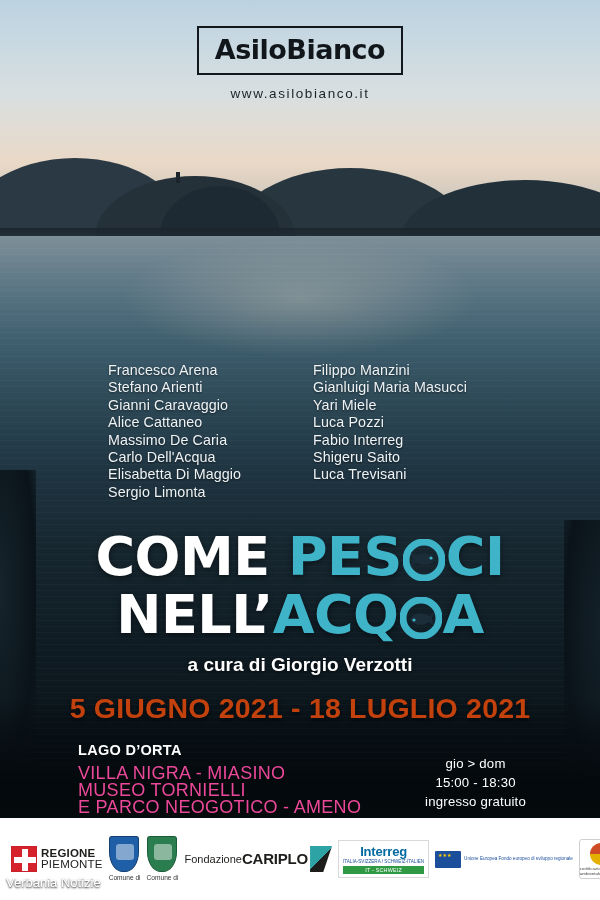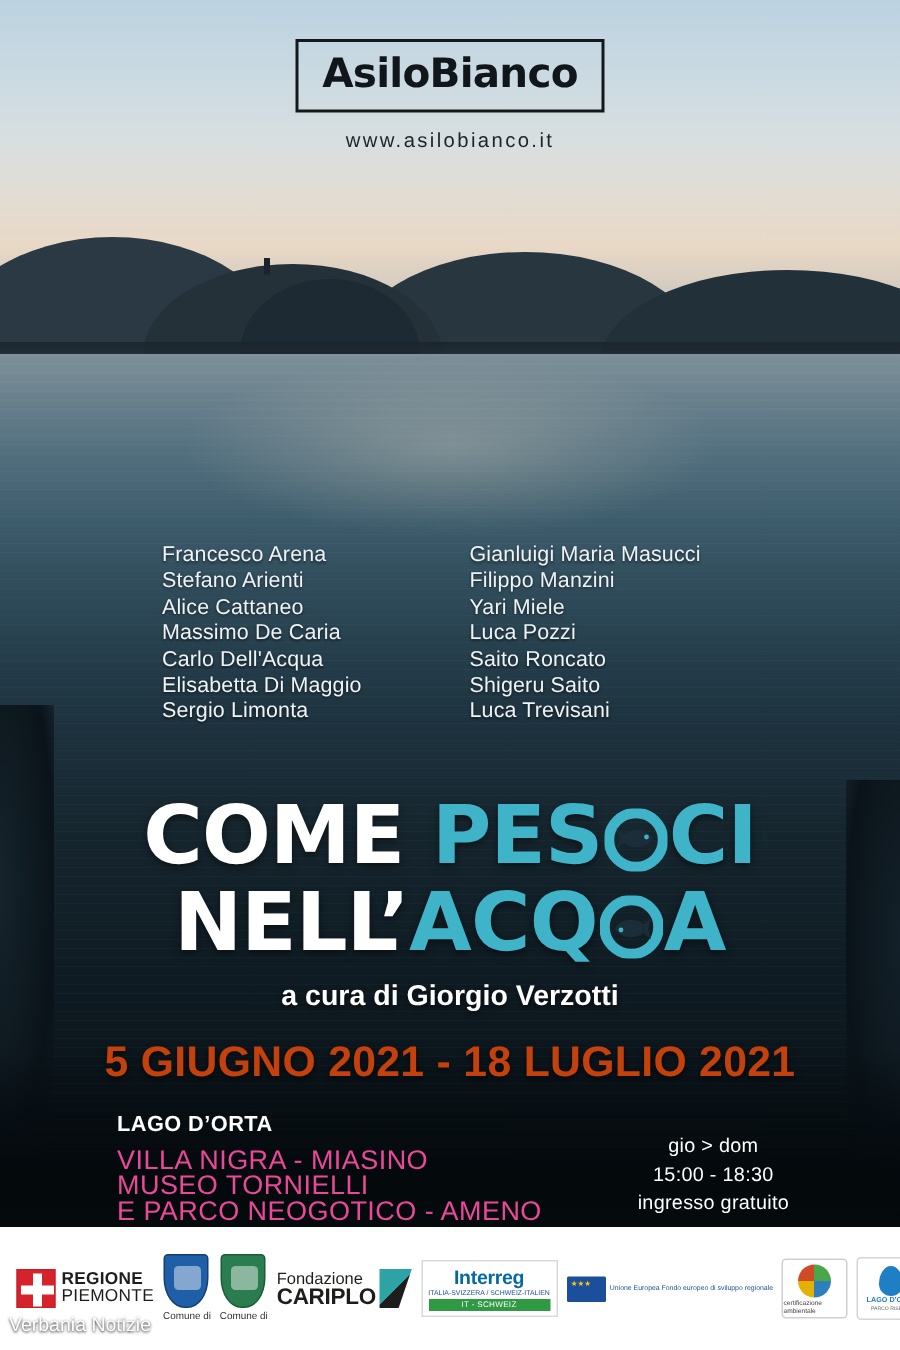--- a/index.html
+++ b/index.html
@@ -272,21 +272,21 @@
   .crest.green { background: #2a7d4f; border-color:#1d5c3a; }
   .crest::after {
     content:"";
     position:absolute; left:6px; top:7px; width:18px; height:16px;
     background: rgba(255,255,255,.45);
     border-radius: 3px;
   }
   .comune-cap { font-size: 6.6px; color:#333; text-align:center; line-height:8px; margin-top:2px;}
 
   .cariplo {
-    display:flex; flex-direction:column; line-height:12px;
+    display:flex; flex-direction:row; line-height:12px;
   }
   .cariplo .f1 { font-size: 11px; color:#1d1d1b; }
   .cariplo .f2 { font-size: 15px; font-weight:700; color:#1d1d1b; letter-spacing:-.2px;}
   .cariplo-mark {
     width: 22px; height: 26px;
     background: linear-gradient(135deg,#2ea3a6 0 50%, #1d1d1b 50% 100%);
     clip-path: polygon(0 0, 100% 0, 60% 100%, 0% 100%);
     margin-left: 2px;
   }
 
@@ -364,32 +364,33 @@
     <div class="logo-box">
       <div class="logo-text">AsiloBianco</div>
     </div>
     <div class="logo-url">www.asilobianco.it</div>
   </div>
 
   <div class="artists">
     <div class="col">
       <div class="name">Francesco Arena</div>
       <div class="name">Stefano Arienti</div>
+      <div class="name">Gianni Caravaggio</div>
       <div class="name">Alice Cattaneo</div>
       <div class="name">Massimo De Caria</div>
       <div class="name">Carlo Dell'Acqua</div>
       <div class="name">Elisabetta Di Maggio</div>
       <div class="name">Sergio Limonta</div>
     </div>
     <div class="col">
+      <div class="name">Filippo Manzini</div>
       <div class="name">Gianluigi Maria Masucci</div>
-      <div class="name">Filippo Manzini</div>
       <div class="name">Yari Miele</div>
       <div class="name">Luca Pozzi</div>
-      <div class="name">Saito Roncato</div>
+      <div class="name">Fabio Interreg</div>
       <div class="name">Shigeru Saito</div>
       <div class="name">Luca Trevisani</div>
     </div>
   </div>
 
   <div class="title-block">
     <div class="title-line">
       <span>COME </span><span class="accent">PES</span><span class="fish-o">
         <svg width="42" height="42" viewBox="0 0 42 42" aria-hidden="true">
           <circle cx="21" cy="21" r="18" fill="none" stroke="#3fb4c9" stroke-width="7"></circle>

